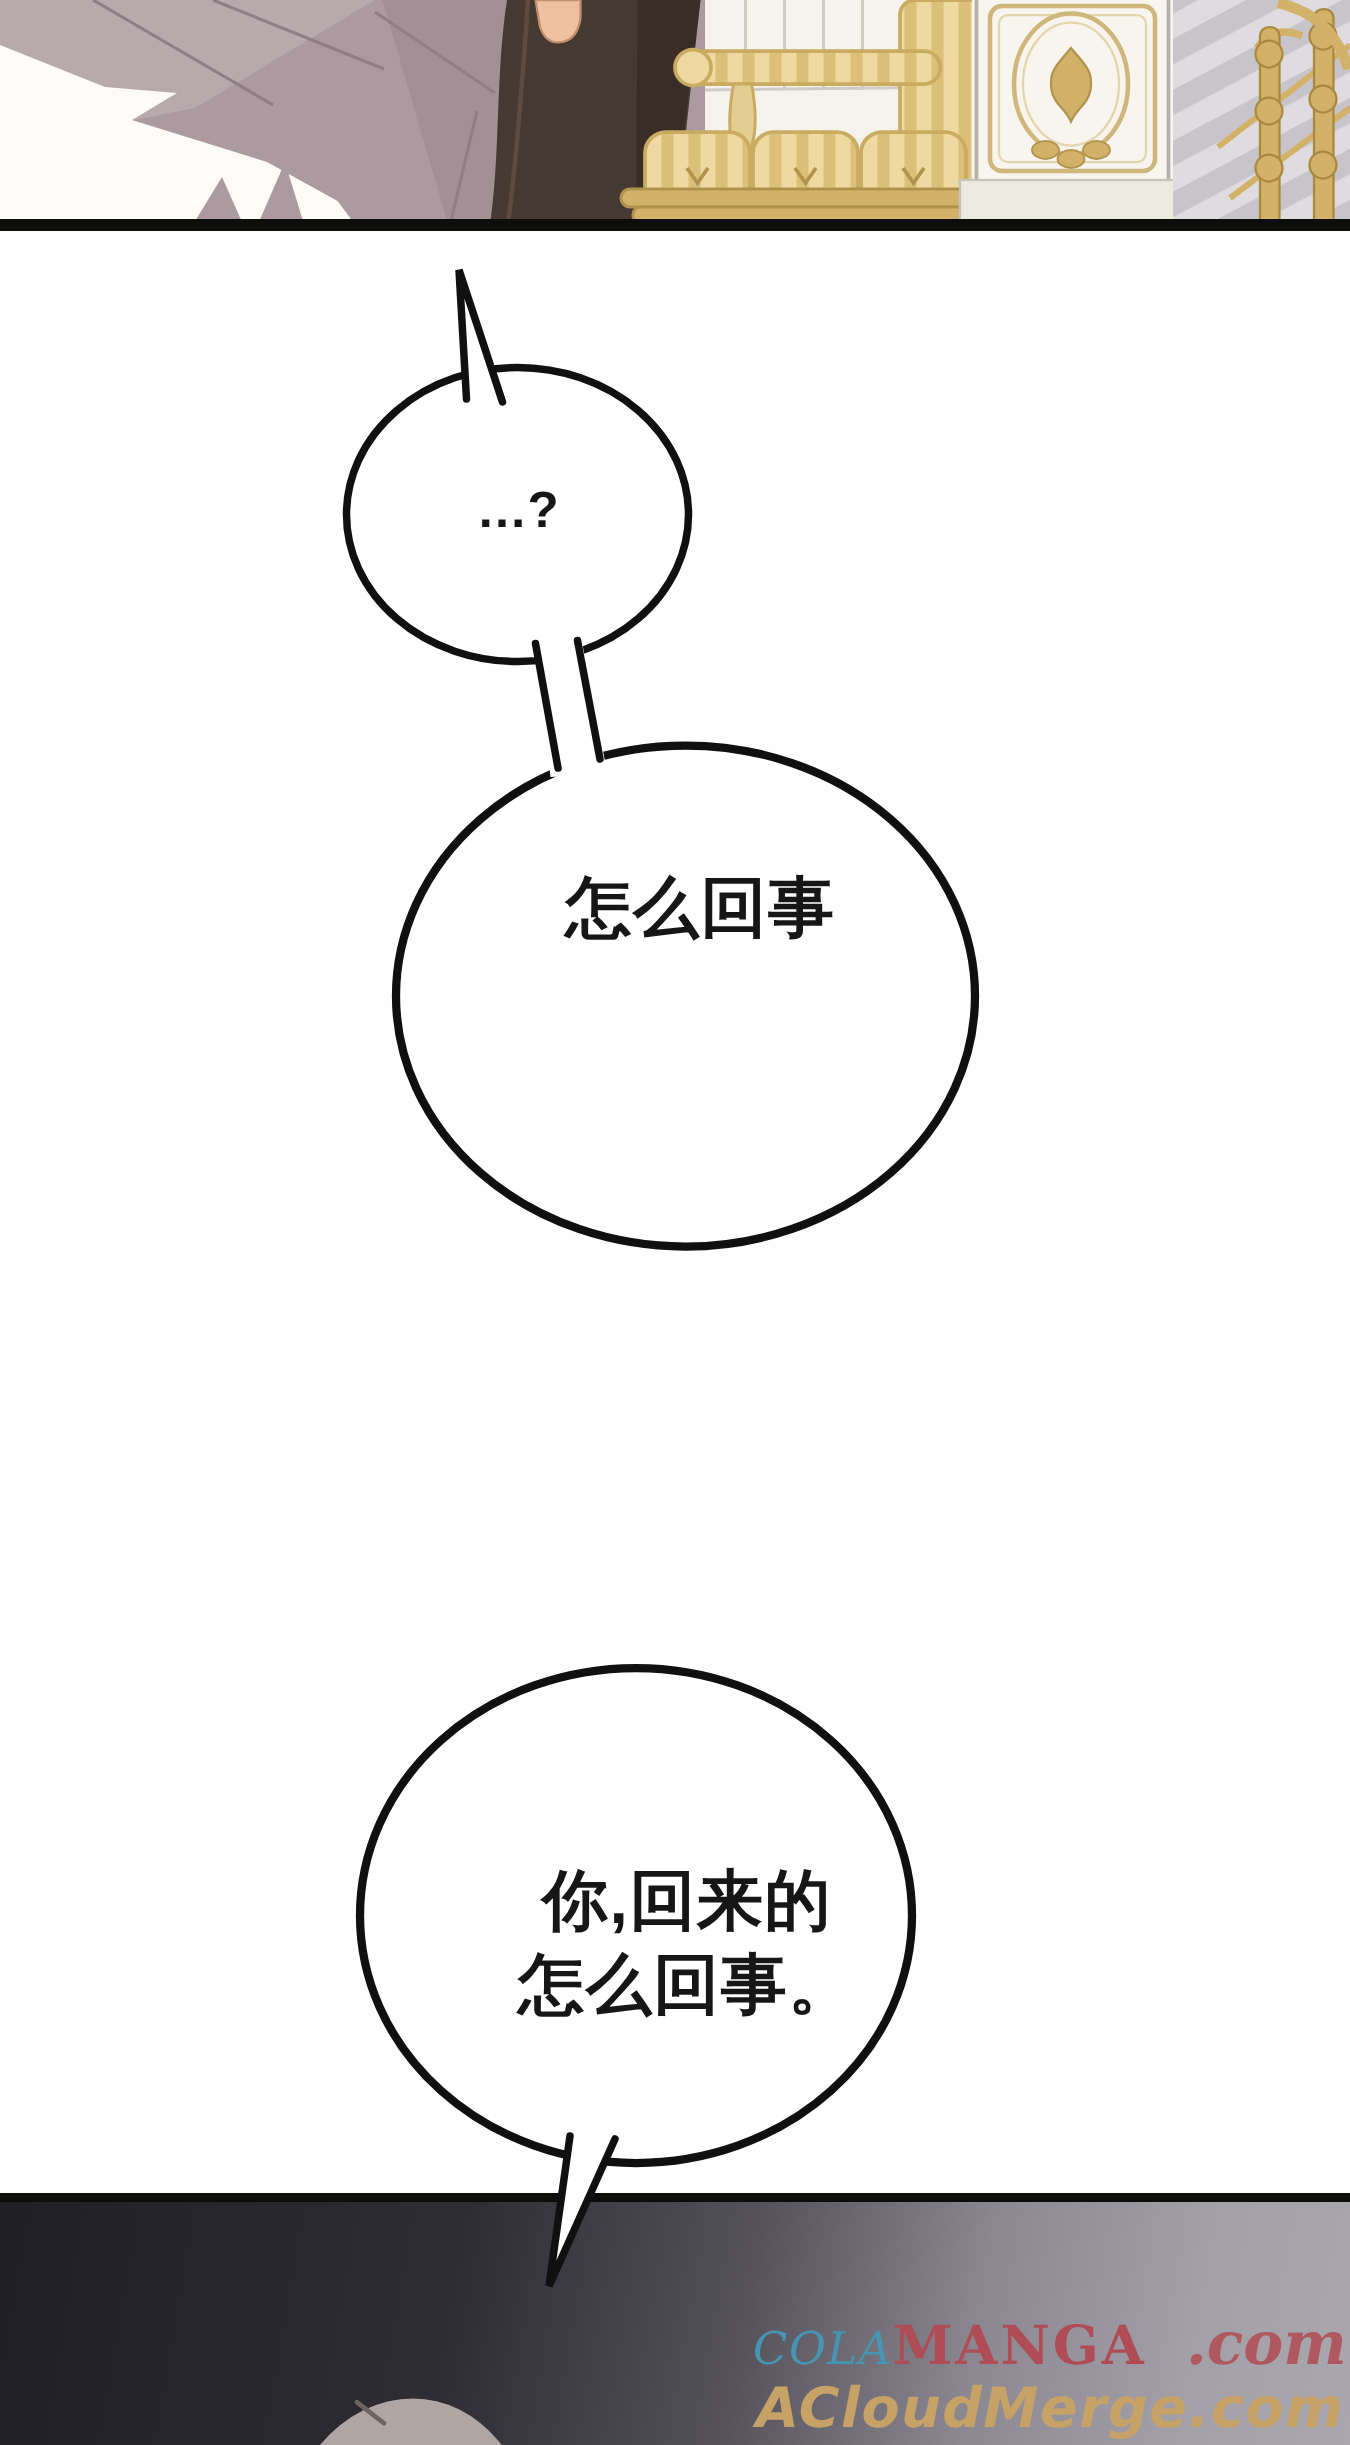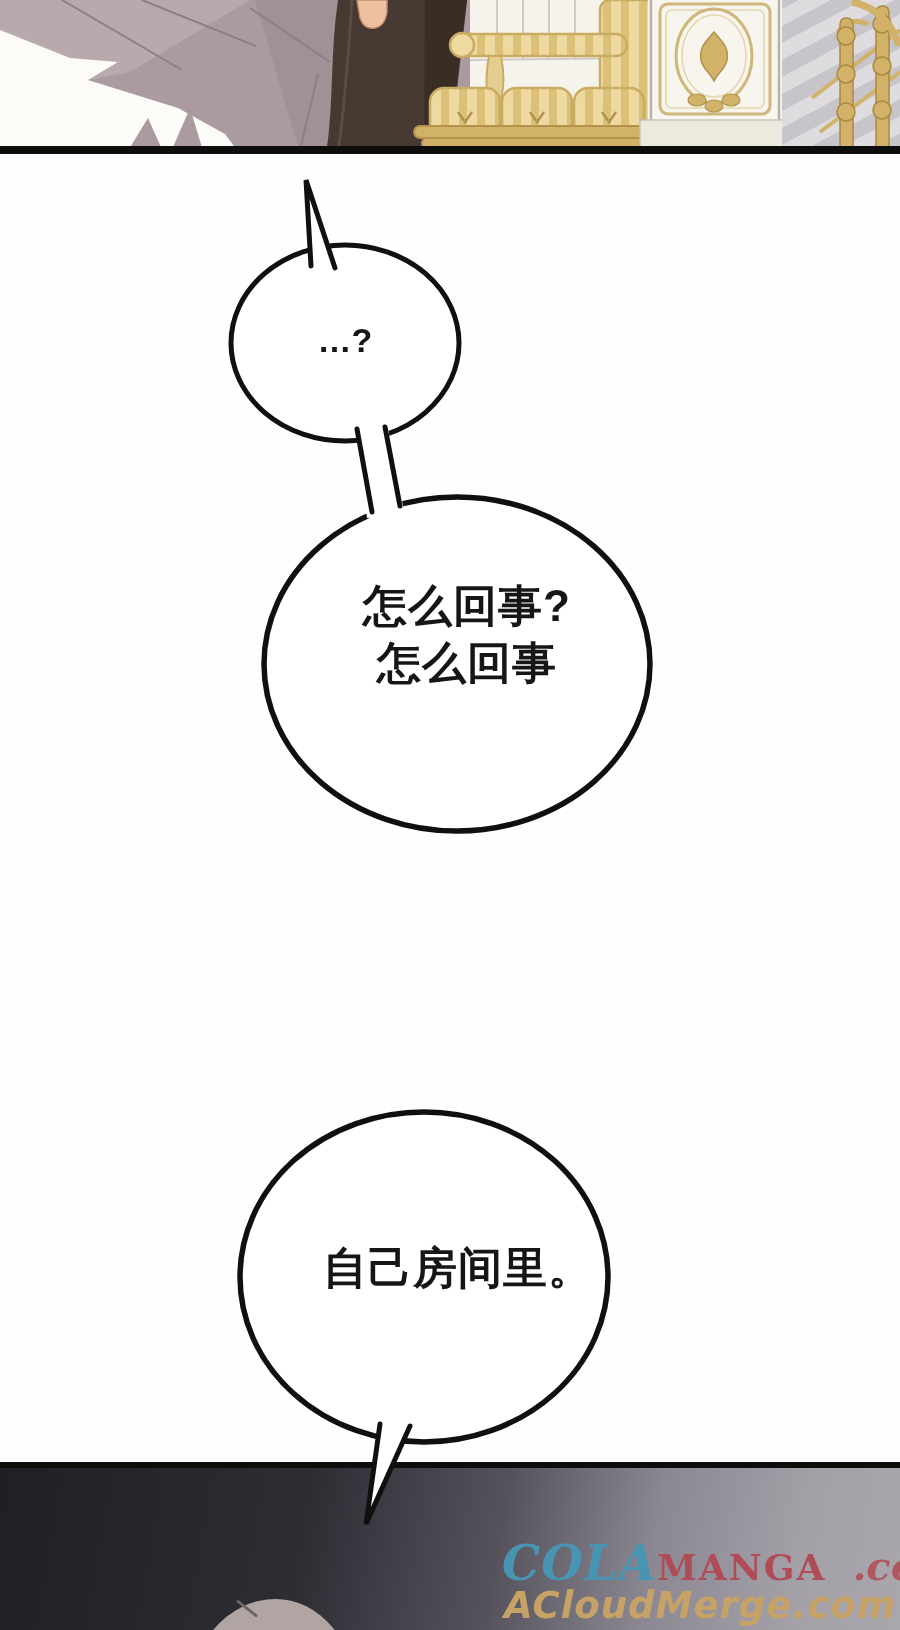--- a/index.html
+++ b/index.html
@@ -28,21 +28,21 @@
     position:absolute;left:46px;top:8px;width:26px;height:3px;
     background:#6d6361;transform:rotate(38deg);border-radius:2px;
   }
   
   .wm1{
     position:absolute;left:502px;top:1541px;z-index:3;
     white-space:nowrap;line-height:44px;
   }
   .wm-cola{
     font-family:"DejaVu Serif","Liberation Serif",serif;
-    font-style:italic;font-weight:bold;font-size:48px;
+    font-style:italic;font-weight:normal;font-size:30px;
     color:var(--watermark-cola);letter-spacing:1px;
   }
   .wm-manga{
     font-family:"DejaVu Serif","Liberation Serif",serif;
     font-weight:bold;font-size:36px;color:var(--watermark-manga);
     letter-spacing:2px;
   }
   .wm-com{
     font-family:"DejaVu Serif","Liberation Serif",serif;
     font-style:italic;font-weight:bold;font-size:40px;
@@ -192,20 +192,20 @@
 
     <ellipse cx="424" cy="1277" rx="184" ry="165" fill="#ffffff" stroke="#101010" stroke-width="5.5"></ellipse>
 
     <path d="M 380 1424 L 366 1524 L 410 1426" fill="#ffffff" stroke="#101010" stroke-width="5" stroke-linecap="round"></path>
   </svg>
 
   <div class="btext btext-1">
     <div>…?</div>
   </div>
   <div class="btext btext-2">
-    <div>怎么回事?</div>
     <div>怎么回事</div>
   </div>
   <div class="btext btext-3">
-    <div>自己房间里。</div>
+    <div>你,回来的</div>
+    <div>怎么回事。</div>
   </div>
 
 </div>
 
 </body></html>

